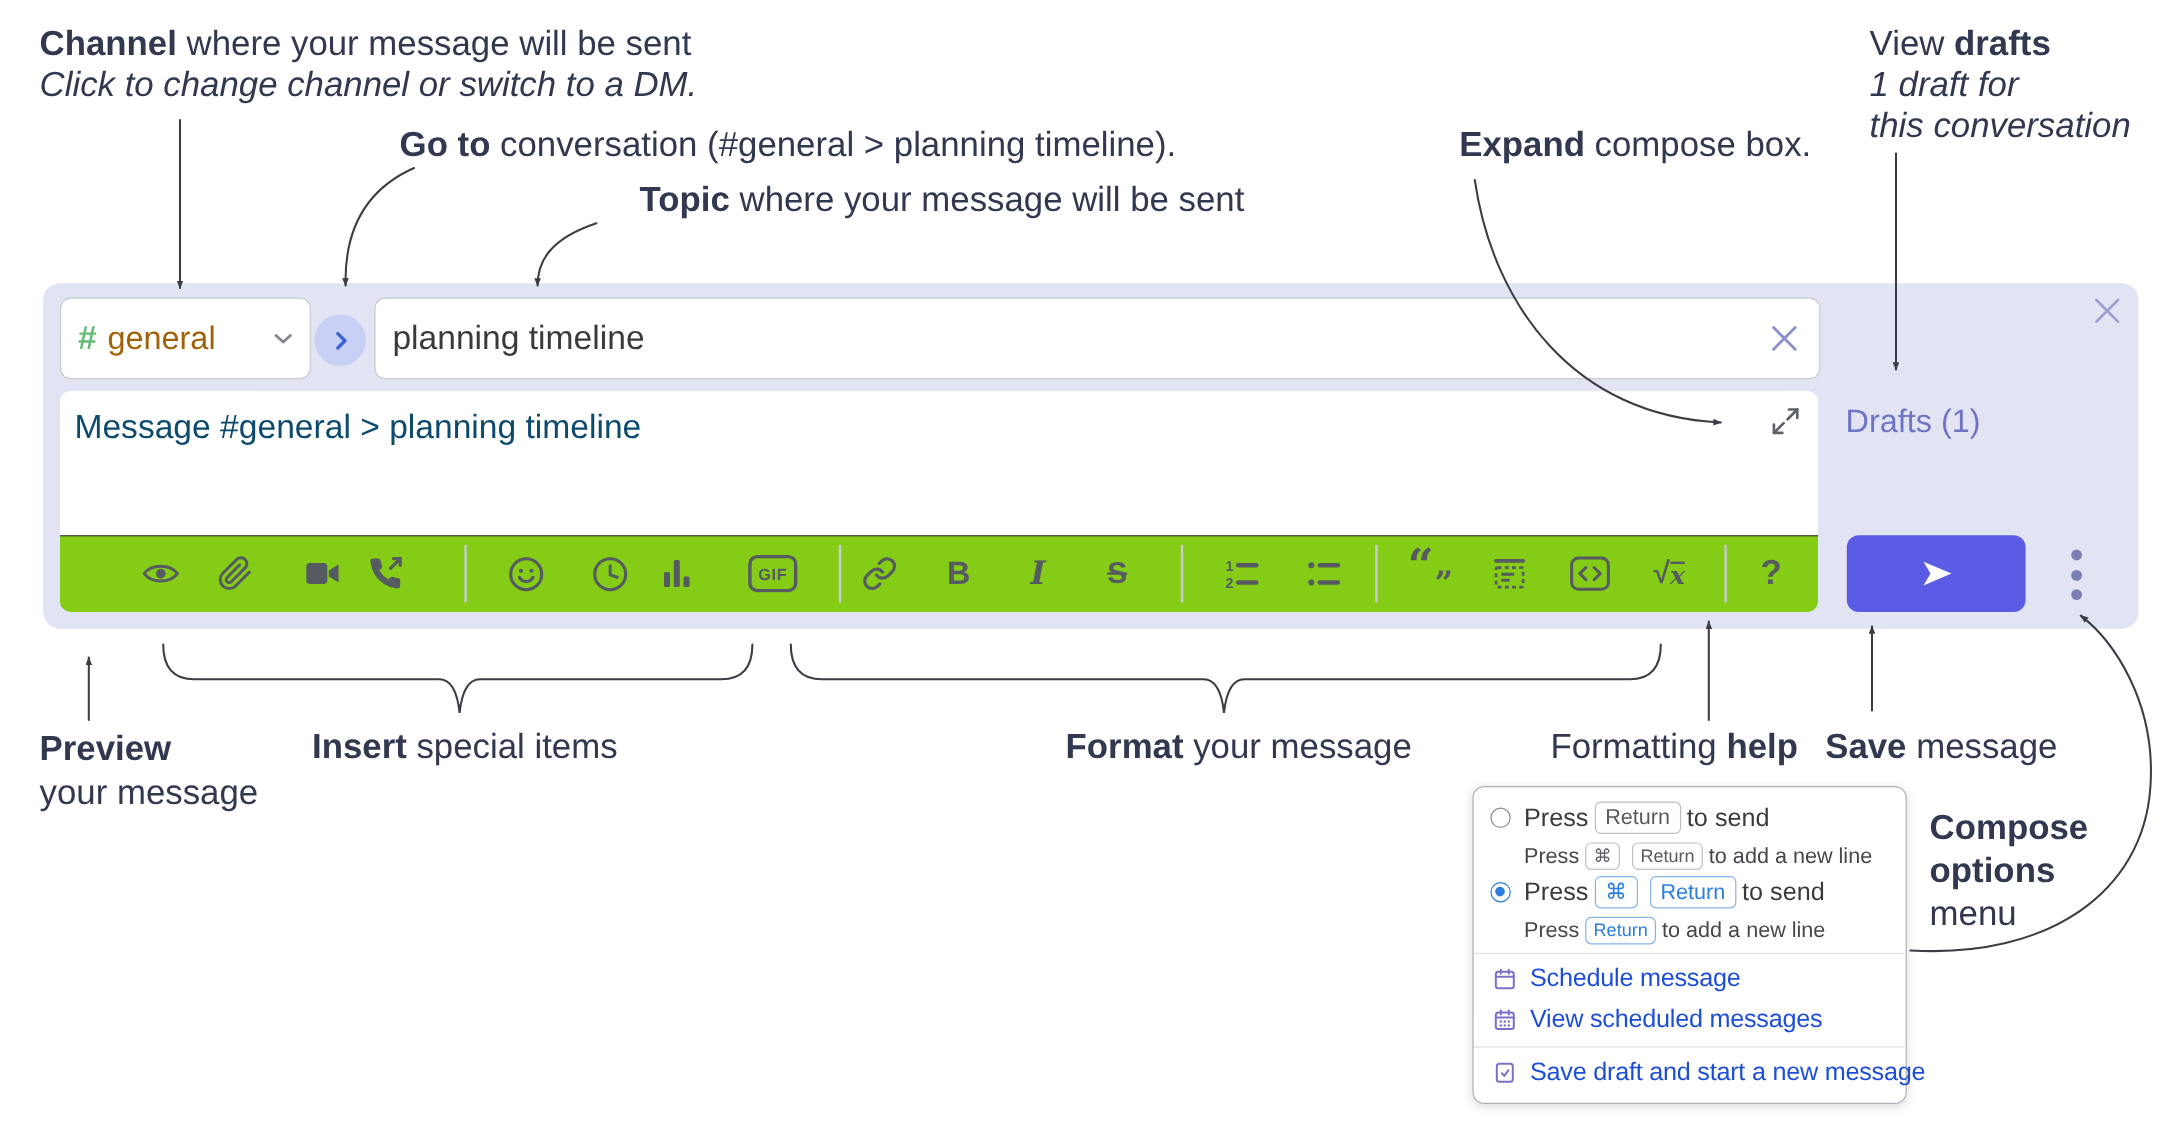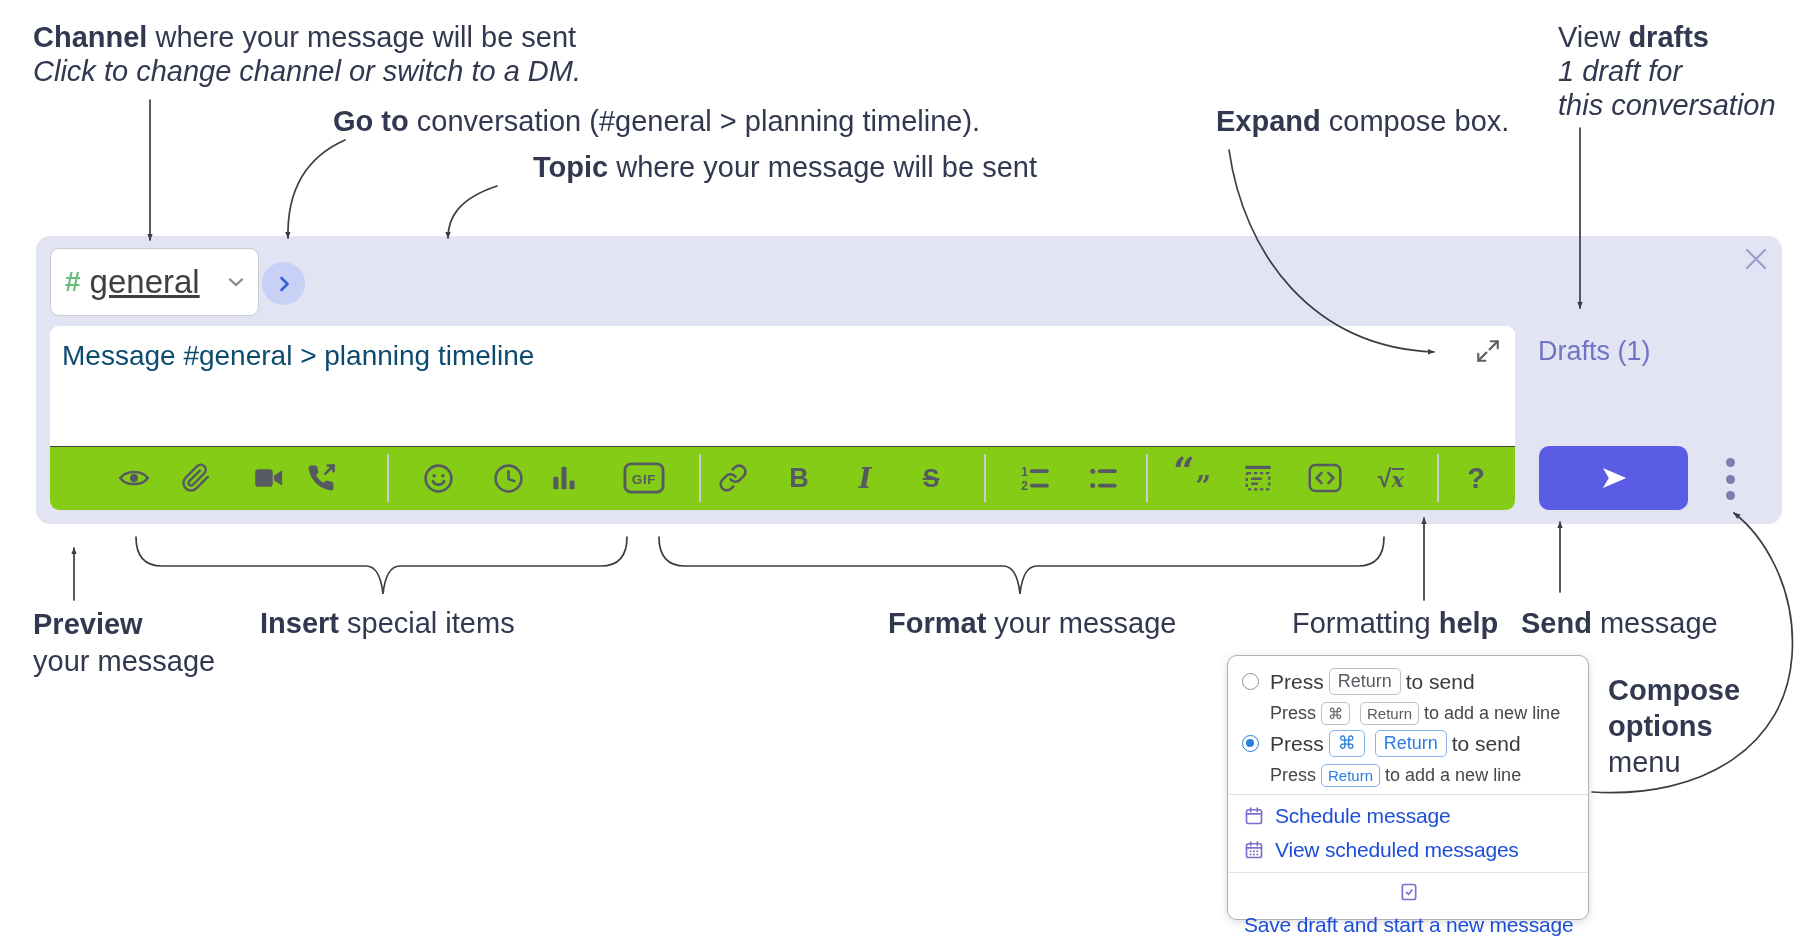--- a/index.html
+++ b/index.html
@@ -14,21 +14,21 @@
   .ann .line{display:block;}
 
   
   svg.overlay{position:absolute;left:0;top:0;z-index:30;pointer-events:none;}
 
   
   .compose{position:absolute;left:36px;top:236px;width:1746px;height:288px;background:#e2e4f3;border-radius:14px;z-index:1;}
 
   .chan-box{position:absolute;left:14px;top:12px;width:207px;height:66px;background:#fff;border:1px solid #c9cbd4;border-radius:9px;display:flex;align-items:center;cursor:pointer;}
   .chan-hash{font-size:28px;font-weight:700;color:#65bd78;margin-left:14px;}
-  .chan-label{font-size:33px;color:#404040;margin-left:9px;text-decoration:underline;}
+  .chan-label{font-size:27px;color:#a16207;margin-left:9px;}
   .chan-chev{margin-left:auto;margin-right:10px;display:flex;}
 
   .goto-btn{position:absolute;left:226px;top:26px;width:43px;height:43px;border-radius:50%;background:#c8d0f5;display:flex;align-items:center;justify-content:center;cursor:pointer;}
 
   .topic-box{position:absolute;left:276px;top:12px;width:1203px;height:66px;background:#fff;border:1px solid #c9cbd4;border-radius:9px;display:flex;align-items:center;}
   .topic-text{font-size:28px;color:#3a3a3e;margin-left:14px;flex:1;}
   .topic-clear{margin-right:16px;display:flex;cursor:pointer;}
 
   .close-x{position:absolute;left:1706px;top:9px;width:28px;height:28px;display:flex;align-items:center;justify-content:center;cursor:pointer;}
 
@@ -130,21 +130,21 @@
 
   <div class="ann" style="left:888px;top:606px;">
     <b>Format</b><span> your message</span>
   </div>
 
   <div class="ann" style="left:1292px;top:606px;">
     <span>Formatting </span><b>help</b>
   </div>
 
   <div class="ann" style="left:1521px;top:606px;">
-    <b>Send</b><span> message</span>
+    <b>Save</b><span> message</span>
   </div>
 
   <div class="ann" style="left:1608px;top:672px;line-height:36px;">
     <span class="line"><b>Compose</b></span>
     <span class="line"><b>options</b></span>
     <span class="line">menu</span>
   </div>
 
   <div class="compose">
 
@@ -157,20 +157,29 @@
           </svg>
       </span>
     </div>
 
     <div class="goto-btn">
       <svg width="24" height="24" viewBox="0 0 24 24" fill="none" stroke="#3b63d8" stroke-width="2.8" stroke-linecap="round" stroke-linejoin="round">
           <polyline points="9.5,6 15.5,12 9.5,18"></polyline>
         </svg>
     </div>
 
+    <div class="topic-box">
+      <span class="topic-text">planning timeline</span>
+      <span class="topic-clear">
+        <svg width="26" height="26" viewBox="0 0 26 26" stroke="#8b90c9" stroke-width="2.4" stroke-linecap="round">
+            <line x1="4" y1="4" x2="22" y2="22"></line>
+            <line x1="22" y1="4" x2="4" y2="22"></line>
+          </svg>
+      </span>
+    </div>
 
     <div class="close-x">
       <svg width="24" height="24" viewBox="0 0 24 24" stroke="#9aa0ce" stroke-width="2.2" stroke-linecap="round">
           <line x1="3" y1="3" x2="21" y2="21"></line>
           <line x1="21" y1="3" x2="3" y2="21"></line>
         </svg>
     </div>
 
     <div class="msg-box">
       <div class="msg-top">
@@ -364,21 +373,21 @@
             <circle cx="8" cy="17.5" r="1.2"></circle>
             <circle cx="12" cy="17.5" r="1.2"></circle>
             <circle cx="16" cy="17.5" r="1.2"></circle>
           </g>
         </svg>
       <span class="mlabel">View scheduled messages</span>
     </div>
 
     <div class="pdiv" style="top:216px;"></div>
 
-    <div class="mrow" style="top:226px;flex-direction:column;">
+    <div class="mrow" style="top:226px;">
       <svg width="20" height="20" viewBox="0 0 24 24" fill="none" stroke="#7a70ca" stroke-width="2" stroke-linecap="round" stroke-linejoin="round">
           <rect x="4" y="3" width="16" height="18" rx="2.5"></rect>
           <polyline points="9,12.5 11.5,15 15.5,9.5"></polyline>
         </svg>
       <span class="mlabel">Save draft and start a new message</span>
     </div>
   </div>
 
 </div>
 

